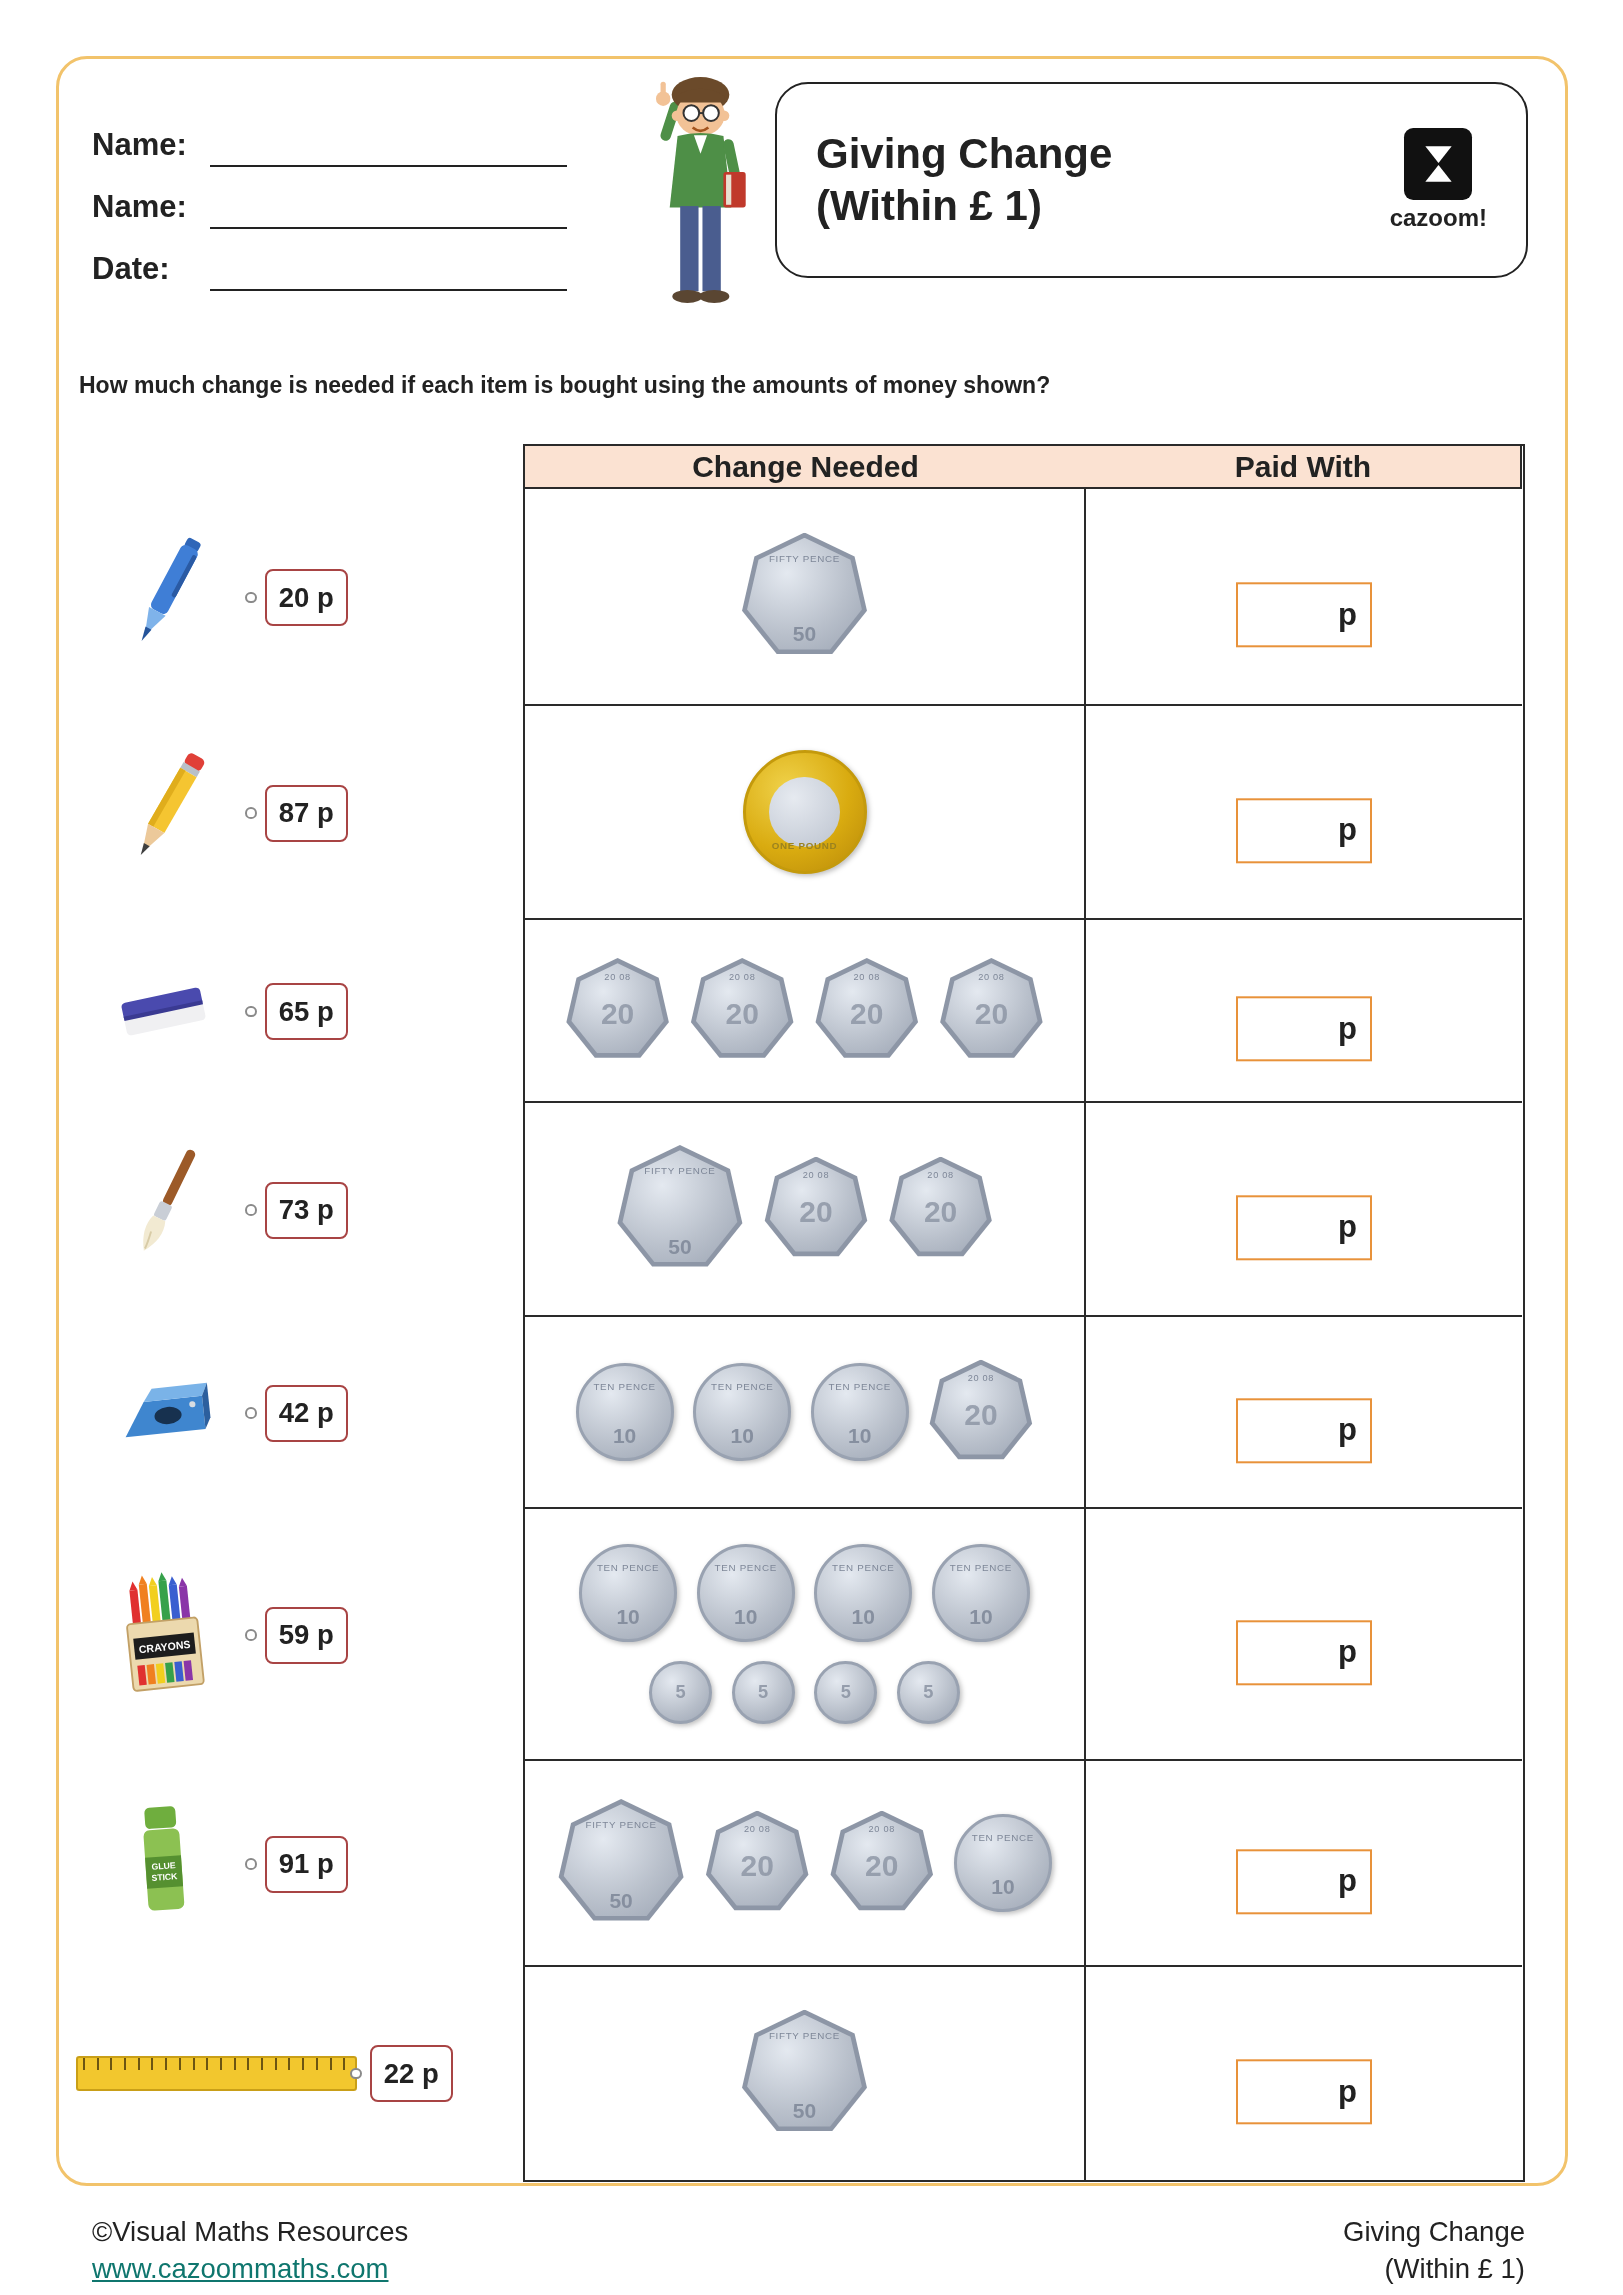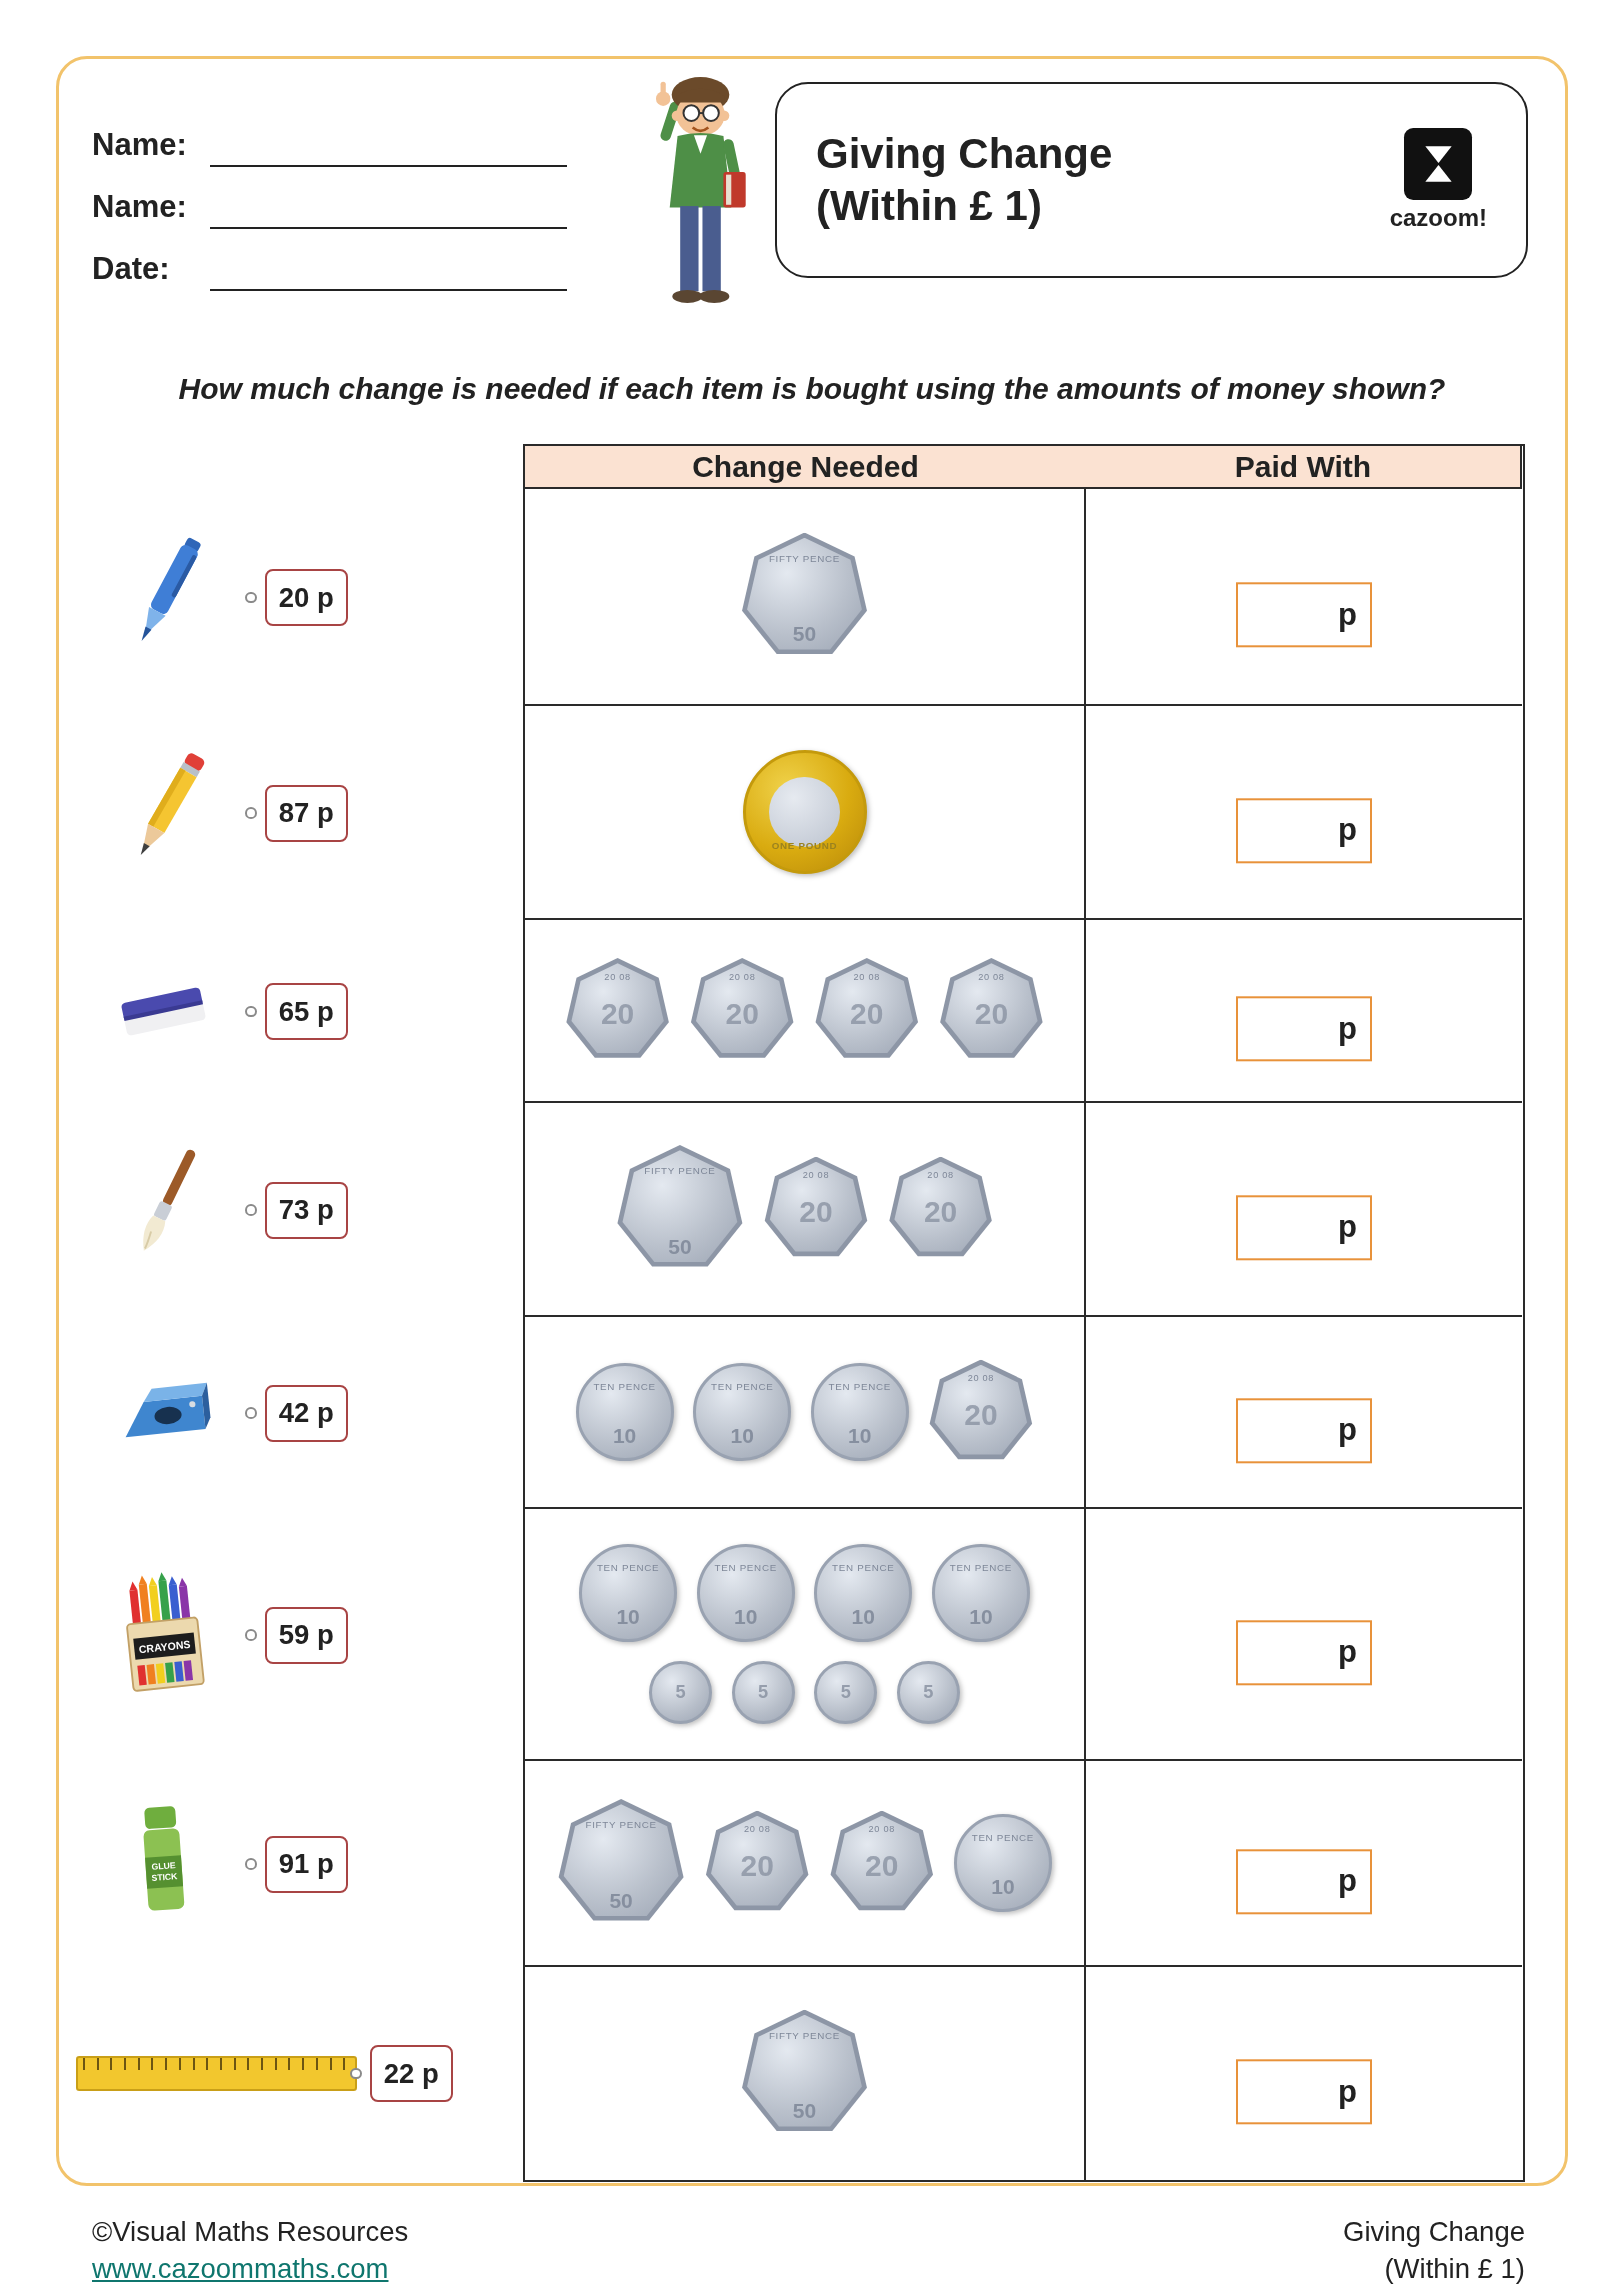--- a/index.html
+++ b/index.html
@@ -23,21 +23,21 @@
     border: 2.6px solid #222; border-radius: 33px; background: #fff;
     display: flex; align-items: center; justify-content: space-between; padding: 0 39px; }
   .title-text { font-weight: bold; font-size: 42px; line-height: 1.25; }
   .logo { text-align: center; }
   .logo-box { width: 68px; height: 72px; background: #111; border-radius: 9.2px;
     margin: 0 auto 3.9px auto; display: flex; align-items: center; justify-content: center; }
   .logo-word { font-weight: bold; font-size: 24px; }
 
   
   .instruction { position: absolute; left: 79px; top: 372px; width: 1466px;
-    text-align: center; font-weight: bold; font-size: 30px; font-style: italic; }
+    font-weight: bold; font-size: 23px; }
 
   
   .table { position: absolute; left: 523px; top: 444px; width: 1002px;
     display: grid; grid-template-columns: 561px 436px;
     grid-template-rows: 43px 217px 214px 183px 214px 192px 252px 206px 213px;
     border: 2.6px solid #2a2a2a; background: #fff; }
   .cell { border-bottom: 2px solid #2a2a2a; }
   .col1 { border-right: 2px solid #2a2a2a; }
   .row-last { border-bottom: none; }
   .th { background: #fbe2d2; display: flex; align-items: center; justify-content: center;

